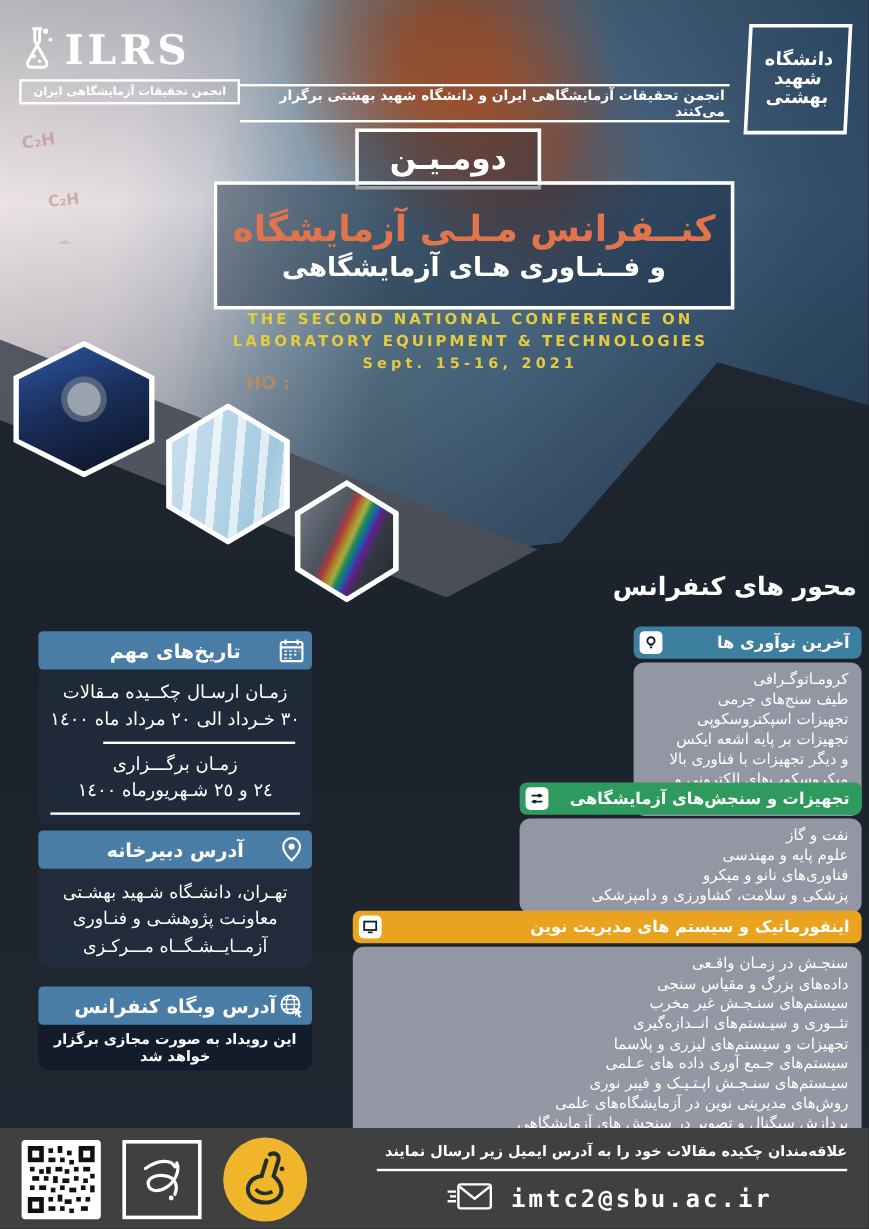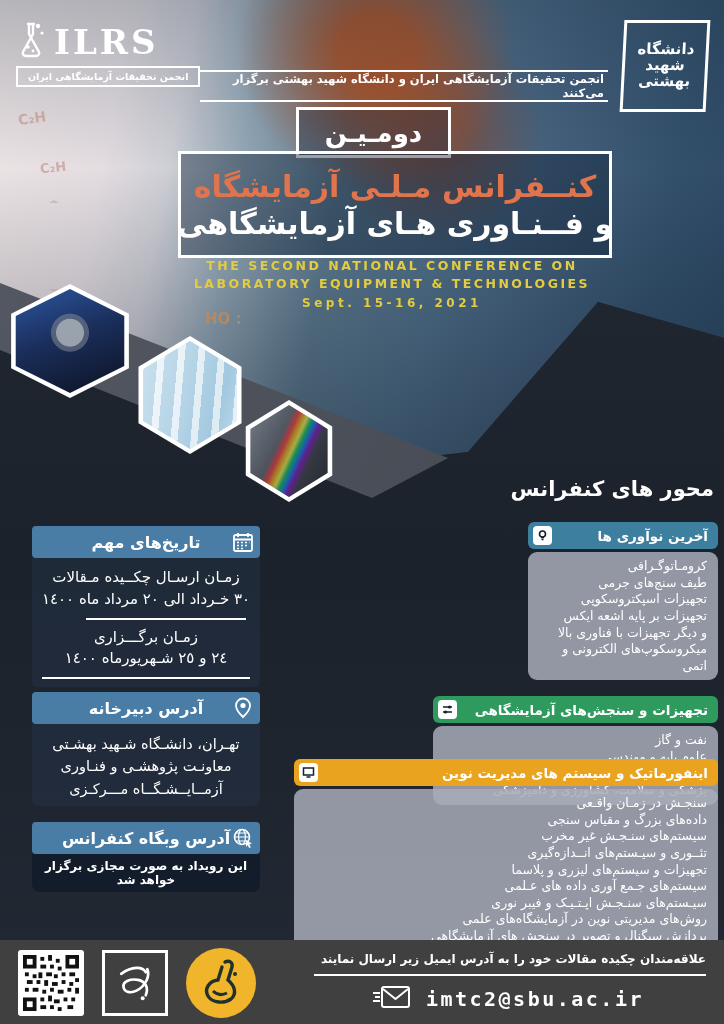--- a/index.html
+++ b/index.html
@@ -59,33 +59,33 @@
        font-weight:bold;font-size:15px;line-height:1.05;transform:skewX(-3deg);}
 
   
   .ribbon{left:296px;top:107px;width:149px;height:45px;border:3px solid #fff;
           background:rgba(18,38,62,.35);color:#fff;font-size:26px;font-weight:bold;
           display:flex;align-items:center;justify-content:center;}
   .title-box{left:178px;top:151px;width:428px;height:101px;border:3px solid #fff;
              background:rgba(14,30,52,.42);display:flex;flex-direction:column;
              align-items:center;justify-content:center;gap:2px;}
   .t-line1{color:#e0744c;font-size:30px;font-weight:bold;white-space:nowrap;}
-  .t-line2{color:#fff;font-size:30px;font-weight:bold;white-space:nowrap;}
+  .t-line2{color:#fff;font-size:22px;font-weight:bold;white-space:nowrap;}
   .en-block{left:180px;top:257px;width:424px;text-align:center;color:#e3cc3f;}
   .en-block .l{font-size:12.5px;font-weight:bold;letter-spacing:2.5px;line-height:1.45;}
   .en-block .d{font-size:12px;font-weight:bold;letter-spacing:3.5px;margin-top:3px;}
 
   
   .section-title{right:10px;top:477px;color:#fff;font-size:21px;font-weight:bold;}
   .topic{right:6px;color:#fff;}
   .tp1{top:522px;width:190px;}
   .tp2{top:652px;width:285px;}
   .tp3{top:759px;width:424px;}
   .t-head{height:27px;border-radius:6px;position:relative;display:flex;align-items:center;}
-  .tp1 .t-head{background:#3d7f9e;} .tp2 .t-head{background:#2e9a5e;margin-top:44px;} .tp3 .t-head{background:#e9a31f;}
+  .tp1 .t-head{background:#3d7f9e;} .tp2 .t-head{background:#2e9a5e;} .tp3 .t-head{background:#e9a31f;}
   .t-head .ticon{position:absolute;left:5px;top:4px;width:19px;height:19px;background:#fff;
                  border-radius:4px;display:flex;align-items:center;justify-content:center;}
   .t-head .txt{flex:1;text-align:right;padding-right:10px;font-size:13.5px;font-weight:bold;}
   .t-body{margin-top:3px;background:rgba(168,172,184,.85);border-radius:9px;
           padding:6px 11px;direction:rtl;text-align:right;font-size:12.5px;line-height:1.33;}
 
   
   .info{left:32px;width:228px;color:#fff;}
   .ibox-a{top:526px;} .ibox-b{top:692px;} .ibox-c{top:822px;}
   .i-head{height:32px;background:#4a7da6;border-radius:4px;position:relative;

